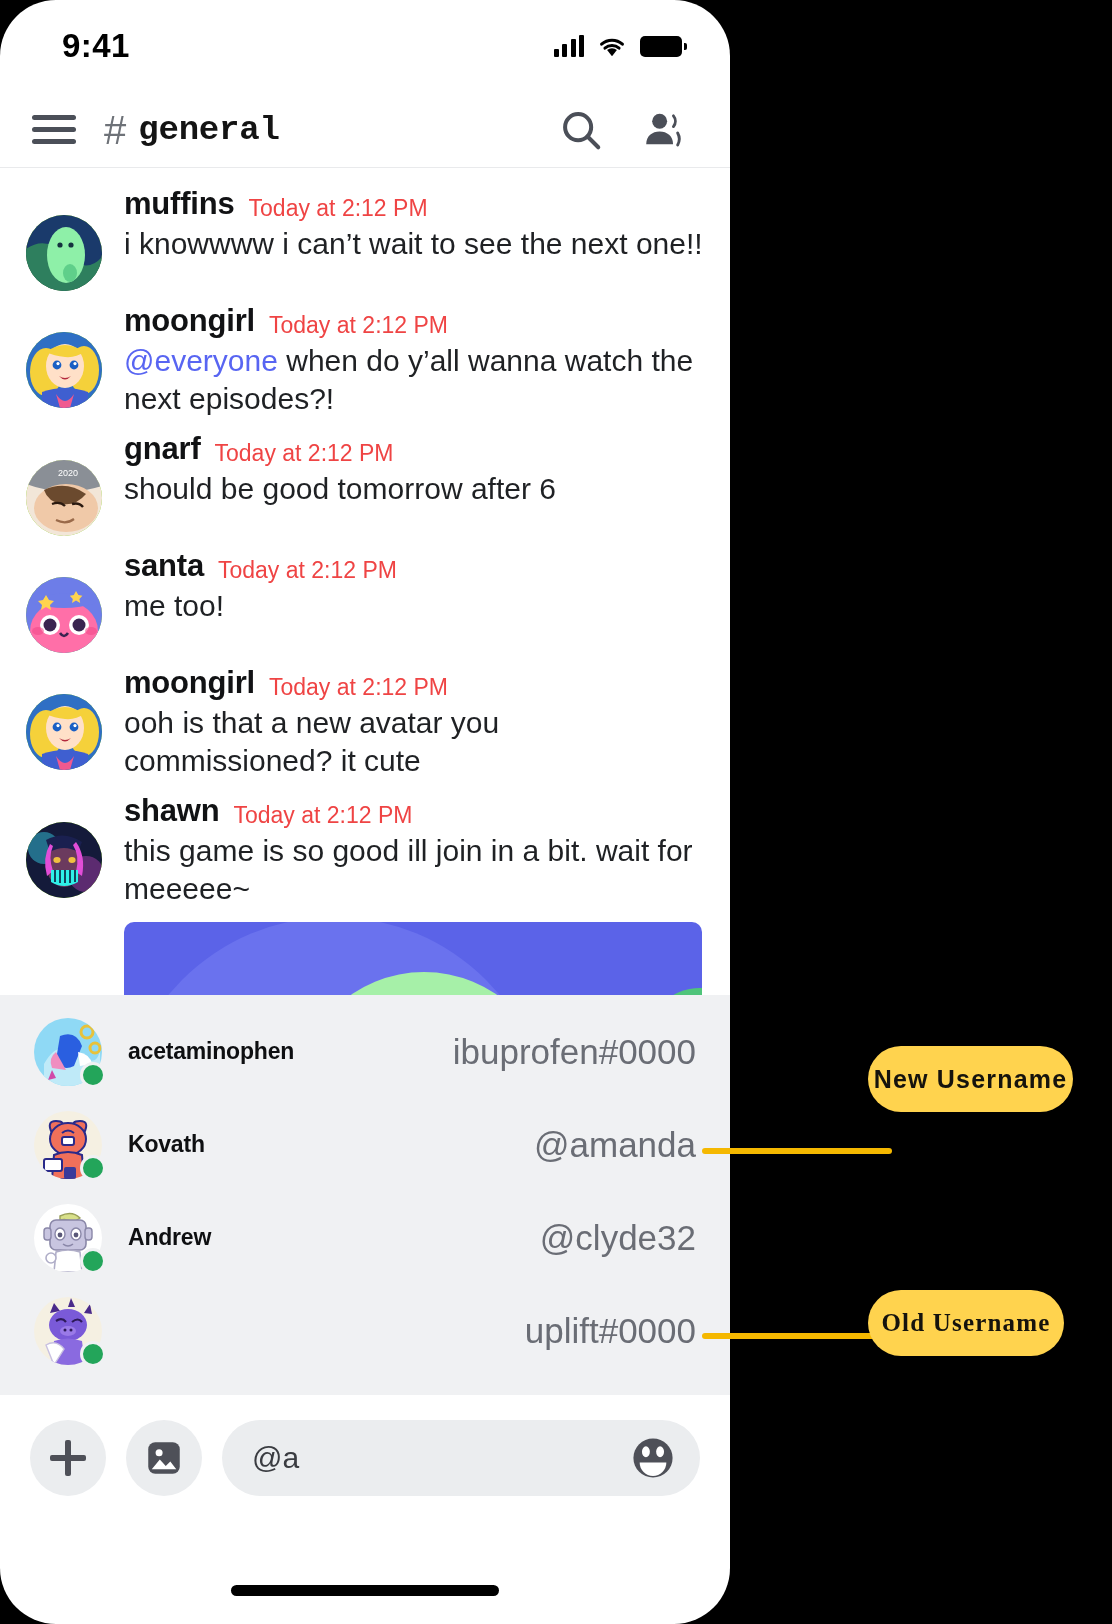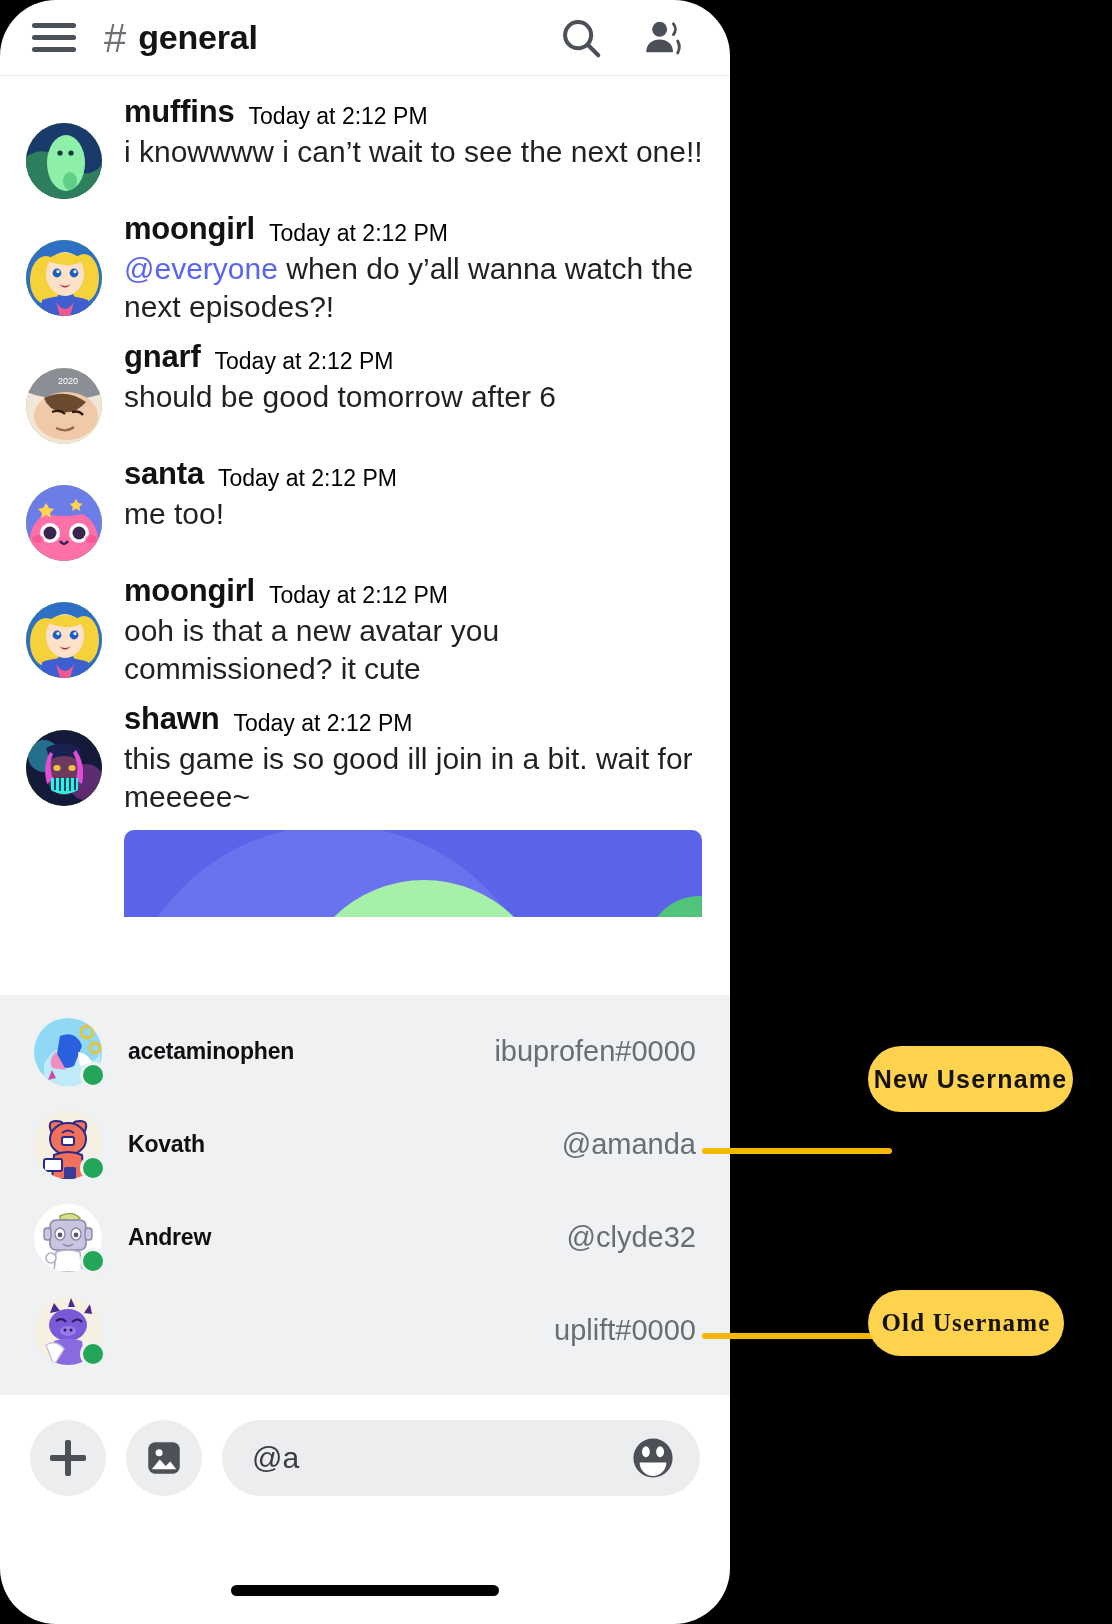--- a/index.html
+++ b/index.html
@@ -52,42 +52,42 @@
     height: 76px; display: flex; align-items: center;
     padding: 0 42px 0 32px; gap: 0;
     border-bottom: 1px solid #e9eaec;
   }
   .hamburger { width: 44px; display: flex; flex-direction: column; gap: 7px; cursor: pointer; }
   .hamburger span { display: block; height: 5px; border-radius: 3px; background: #4b4f58; }
   .chan-name-wrap {
     display: flex; align-items: center; gap: 12px; margin-left: 28px; flex: 1;
   }
   .hash-icon { font-size: 40px; color: #6e7278; font-weight: 400; line-height: 1; }
-  .chan-title { font-size: 34px; font-weight: 700; color: #141414; letter-spacing: -.2px; }
+  .chan-title { font-size: 34px; font-weight: 700; color: #141414; letter-spacing: -.2px; font-family: Liberation Mono, monospace; }
   .hdr-actions { display: flex; align-items: center; gap: 38px; }
   .ico { width: 46px; height: 46px; display: block; cursor: pointer; }
 
   
   .messages {
     position: relative;
     height: 841px;
     overflow: hidden;
     padding-top: 6px;
   }
   .msg { display: flex; padding: 10px 26px 0 26px; }
   .msg-avatar {
     width: 76px; height: 76px; border-radius: 50%;
     flex: 0 0 76px; margin-right: 22px; overflow: hidden;
     background: #84cc16;
     margin-top: 31px;
   }
   .msg-body { flex: 1; min-width: 0; padding-top: 2px; }
   .msg-head { display: flex; align-items: flex-end; gap: 14px; }
   .msg-user { font-size: 31px; font-weight: 700; color: #111214; letter-spacing: -.2px; }
-  .msg-time { font-size: 23px; color: #000000; margin-top: 8px; }
+  .msg-time { font-size: 23px; color: #ef4444; margin-top: 8px; }
   .msg-text {
     font-size: 30px; color: #1f2124; line-height: 1.28; margin-top: 3px;
     word-wrap: break-word;
   }
   .mention { color: #5865f2; }
   .attachment {
     margin-top: 14px; width: 578px; height: 180px;
     border-radius: 10px; overflow: hidden; position: relative;
   }
 
@@ -103,21 +103,21 @@
     cursor: pointer;
   }
   .ac-avatar-wrap { position: relative; width: 68px; height: 68px; flex: 0 0 68px; margin-right: 26px; }
   .ac-avatar { width: 68px; height: 68px; border-radius: 50%; overflow: hidden; }
   .ac-status {
     position: absolute; right: -4px; bottom: -2px;
     width: 26px; height: 26px; border-radius: 50%;
     background: #23a55a; border: 3px solid #f0f1f3;
   }
   .ac-nick { font-size: 23px; font-weight: 700; color: #0e0f11; letter-spacing: -.2px; }
-  .ac-handle { margin-left: auto; font-size: 29px; color: #6a6d75; }
+  .ac-handle { margin-left: auto; font-size: 35px; color: #6a6d75; }
 
   
   .composer {
     position: absolute; left: 0; right: 0; top: 1395px;
     height: 125px; display: flex; align-items: center;
     padding: 0 30px; gap: 20px; background: #fff;
   }
   .round-btn {
     width: 76px; height: 76px; border-radius: 50%;
     background: #ebedef; display: flex; align-items: center; justify-content: center;
@@ -159,20 +159,37 @@
     position: absolute; height: 6px; background: #f5b800; border-radius: 3px;
   }
 </style>
 </head>
 <body>
 
 <div id="root">
 
   <div class="phone">
 
+    <div class="statusbar">
+      <div class="status-time">9:41</div>
+      <div class="status-icons">
+        <div class="signal">
+          <i></i>
+            <i></i>
+            <i></i>
+            <i></i>
+        </div>
+        <svg class="wifi" viewBox="0 0 28 21">
+          <path d="M14 20.2 L9.1 14.1 a7.6 7.6 0 0 1 9.8 0 Z" fill="#000"></path>
+          <path d="M3.6 8.2 a15.5 15.5 0 0 1 20.8 0" stroke="#000" stroke-width="3.1" fill="none" stroke-linecap="round"></path>
+          <path d="M6.9 12.2 a10.6 10.6 0 0 1 14.2 0" stroke="#000" stroke-width="2.9" fill="none" stroke-linecap="round"></path>
+        </svg>
+        <div class="battery"></div>
+      </div>
+    </div>
 
     <div class="chan-header">
       <div class="hamburger">
         <span></span>
           <span></span>
           <span></span>
       </div>
       <div class="chan-name-wrap">
         <span class="hash-icon">#</span>
         <span class="chan-title">general</span>

